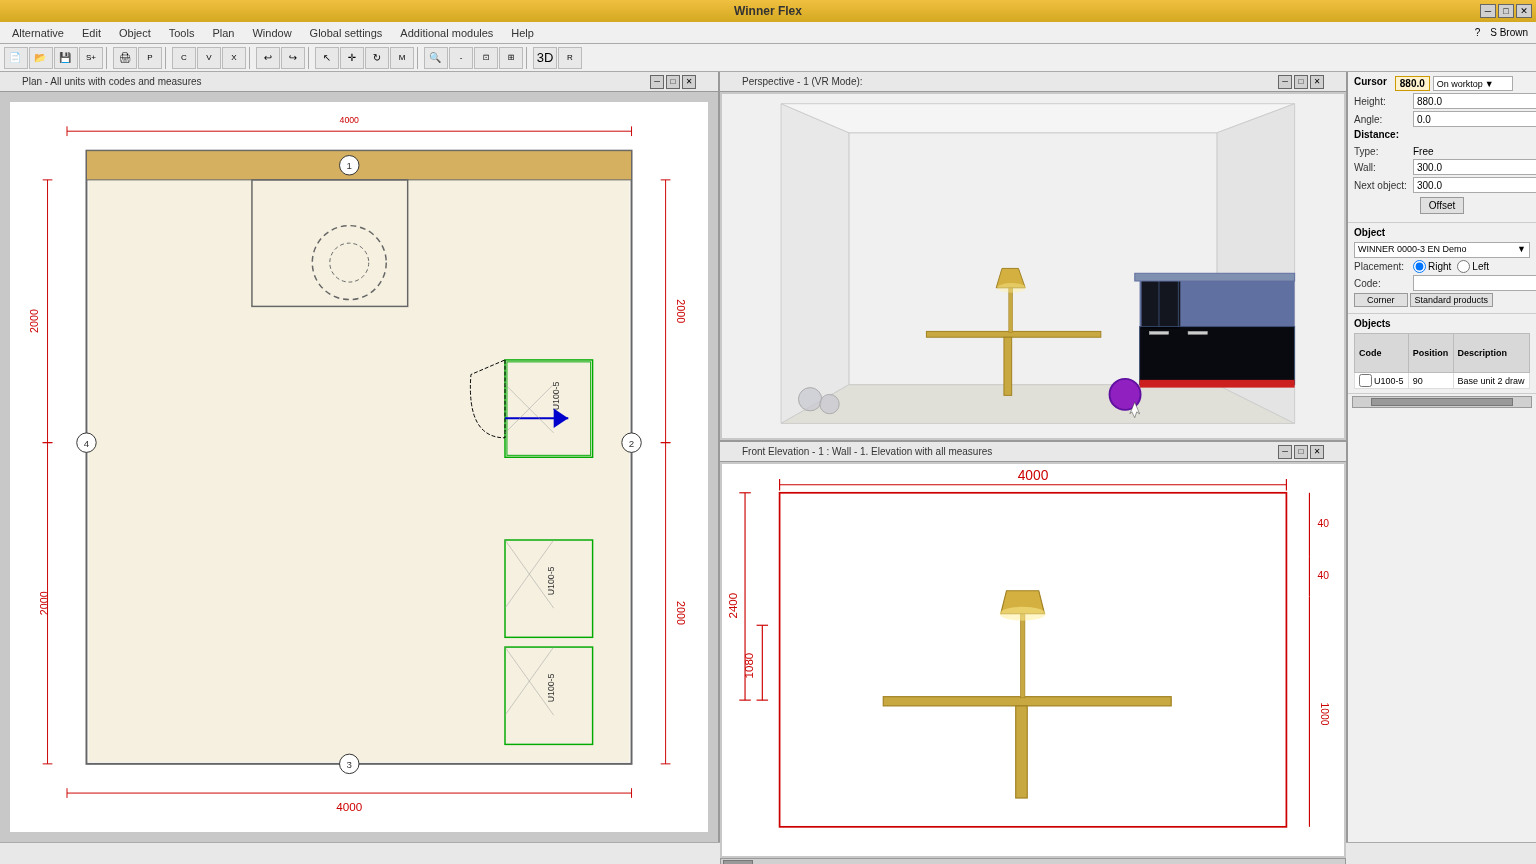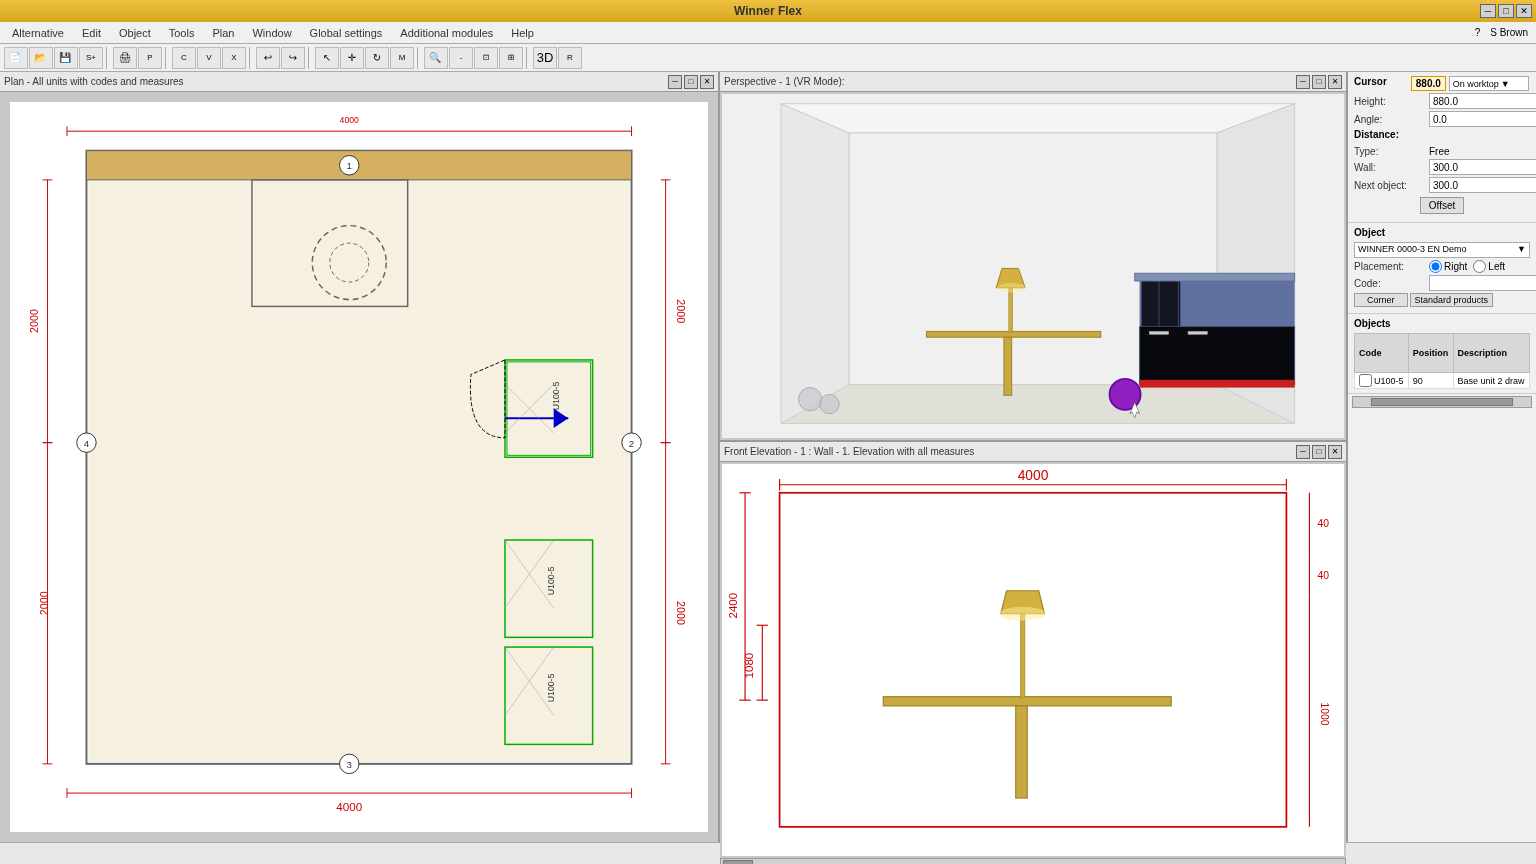--- a/index.html
+++ b/index.html
@@ -74,21 +74,21 @@
       position: relative;
       display: flex;
       flex-direction: column;
     }
     .panel-titlebar {
       height: 20px;
       background: #e8e8e8;
       border-bottom: 1px solid #999;
       display: flex;
       align-items: center;
-      padding: 0 4px;
+      padding: 0 22px;
       justify-content: space-between;
     }
     .panel-titlebar-text { font-size: 10px; color: #333; }
     .panel-controls { display: flex; gap: 2px; }
     .panel-btn { width: 14px; height: 14px; background: #d0d0d0; border: 1px solid #666; font-size: 8px; display: flex; align-items: center; justify-content: center; cursor: pointer; }
 
     
     .drawing-area {
       flex: 1;
       background: white;
@@ -154,21 +154,21 @@
     }
     .prop-section-title {
       font-weight: bold;
       font-size: 10px;
       margin-bottom: 4px;
     }
     .prop-row {
       display: flex;
       align-items: center;
       margin-bottom: 2px;
-      gap: 20px;
+      gap: 4px;
     }
     .prop-label { color: #333; min-width: 55px; font-size: 10px; }
     .prop-value {
       flex: 1;
       background: white;
       border: 1px solid #aaa;
       padding: 1px 3px;
       font-size: 10px;
       height: 16px;
     }

